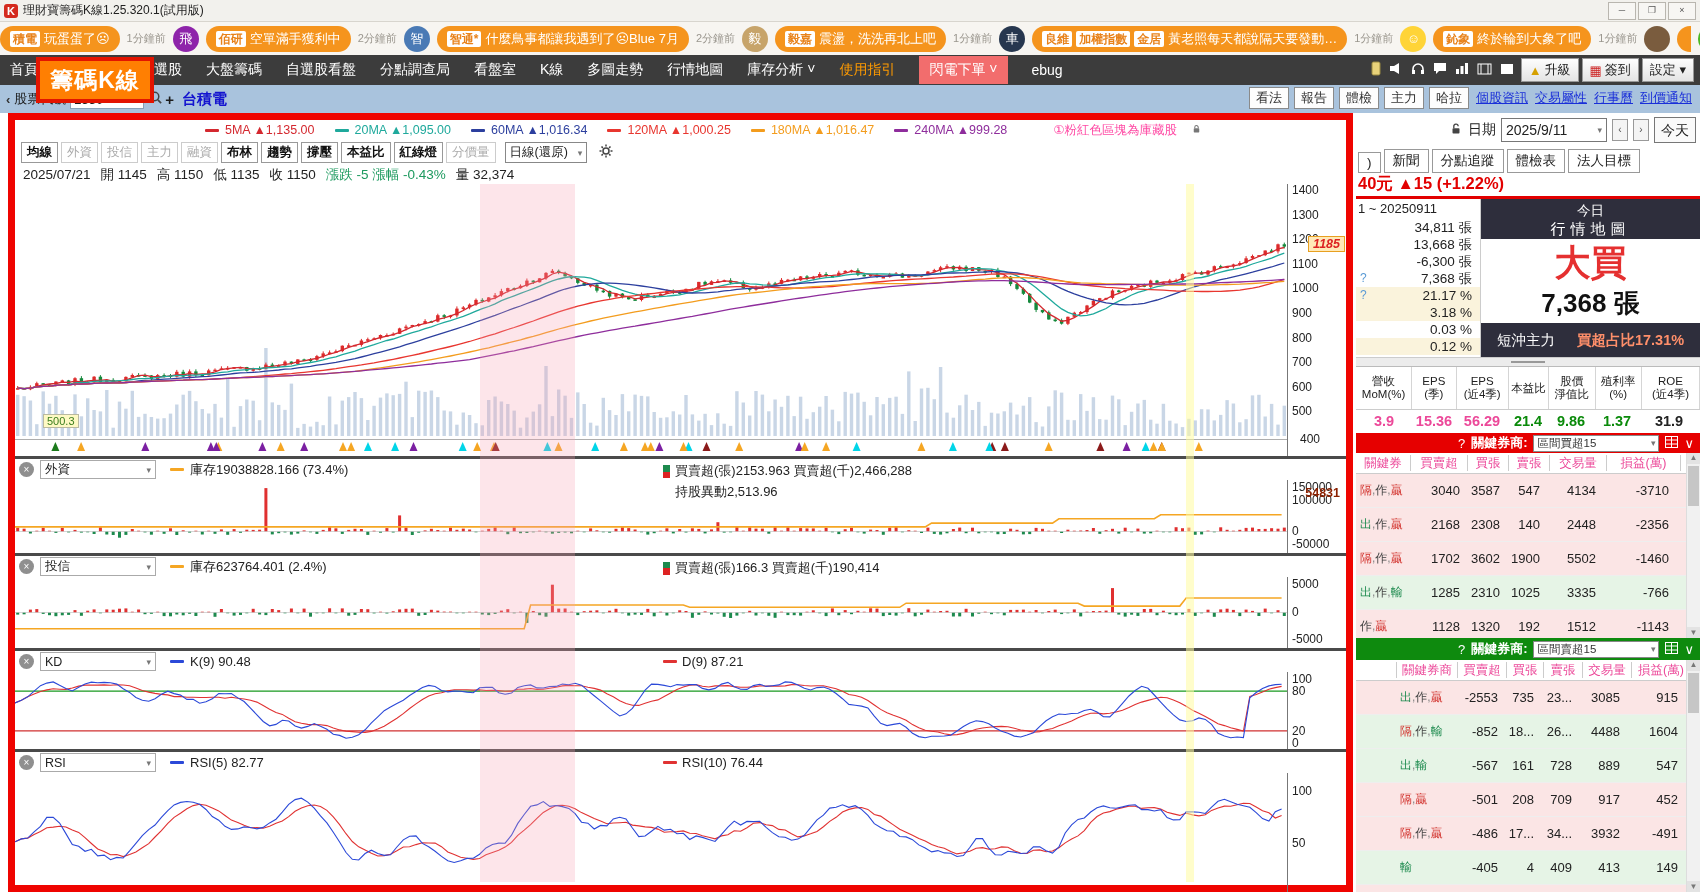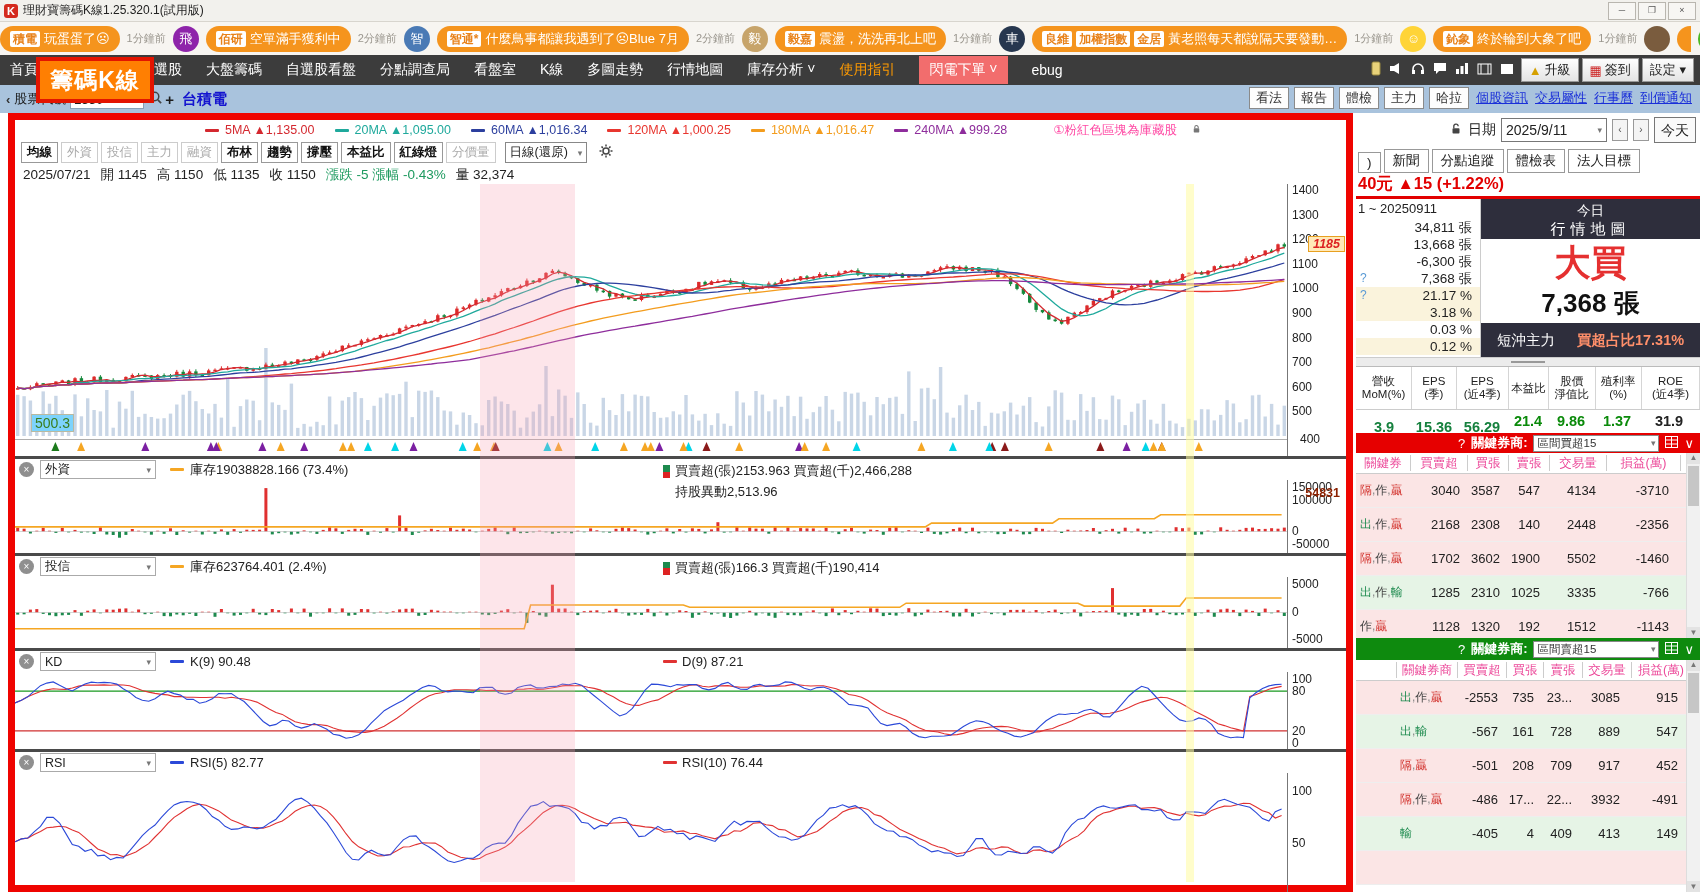--- a/index.html
+++ b/index.html
@@ -53,21 +53,21 @@
   svg.plot{width:100%;height:100%;display:block;}
   .scalecol{position:absolute;right:0;top:0;bottom:0;width:58px;border-left:1px solid #777;font-size:12px;color:#222;}
   .scalecol div{position:absolute;left:4px;}
   .phead{height:21px;display:flex;align-items:center;gap:6px;padding-left:4px;font-size:13px;position:relative;background:transparent;}
   .xcirc{width:15px;height:15px;border-radius:50%;background:#8f8f8f;color:#fff;font-size:10px;line-height:15px;text-align:center;}
   .pdrop{width:106px;height:17px;border:1px solid #aaa;background:#fff;display:flex;align-items:center;justify-content:space-between;padding:0 4px;font-size:12.5px;}
   .pleg2{position:absolute;left:648px;top:3px;display:flex;align-items:center;gap:5px;}
   .pleg3{position:absolute;left:660px;top:24px;font-size:13px;z-index:6;}
   .minibar{display:inline-block;width:7px;height:13px;background:linear-gradient(#1d8a4e 0 50%,#d22 50% 100%);}
   .ptag{position:absolute;right:1px;top:52px;background:#ffe9b8;border:1px solid #e8a020;color:#d22;font-weight:bold;font-size:12.5px;padding:0 4px;z-index:10;font-style:italic;}
-  .vtag{position:absolute;left:16px;top:230px;background:#7dd3fc;border:1px solid #b9b9a0;color:#3a7d1e;font-size:14px;padding:0 3px;z-index:10;}
+  .vtag{position:absolute;left:28px;top:230px;background:#fef9c3;border:1px solid #b9b9a0;color:#3a7d1e;font-size:11px;padding:0 3px;z-index:10;}
   .p1tag{position:absolute;right:6px;top:27px;color:#8b2000;font-weight:bold;font-size:12.5px;z-index:10;}
   .band{position:absolute;left:465px;top:64px;width:95px;height:698px;background:rgba(249,160,176,0.27);z-index:5;pointer-events:none;}
   .ystrip{position:absolute;left:1171px;top:64px;width:8px;height:698px;background:rgba(255,252,160,0.55);z-index:4;pointer-events:none;}
   
   .sidebar{position:absolute;left:1356px;top:113px;width:344px;height:779px;background:#fff;}
   .daterow{height:34px;display:flex;align-items:center;justify-content:flex-end;gap:5px;padding-right:4px;font-size:14px;}
   .datebox{width:96px;height:22px;border:1px solid #777;background:#fff;display:flex;align-items:center;justify-content:space-between;padding:0 4px;font-size:14px;}
   .spin{width:14px;height:20px;border:1px solid #999;background:#f4f4f4;font-size:10px;text-align:center;line-height:20px;color:#555;}
   .todaybtn{height:24px;border:1px solid #777;background:#fafafa;font-size:14px;padding:0 6px;line-height:24px;}
   .tabsrow{height:26px;display:flex;align-items:flex-end;gap:3px;padding-left:2px;}
@@ -87,21 +87,21 @@
   .bigamt{font-size:26px;font-weight:bold;color:#111;text-align:center;height:36px;line-height:32px;}
   .darkfoot{background:#2e2e3c;color:#fff;font-size:14.5px;text-align:center;height:34px;line-height:34px;}
   .darkfoot b{color:#ff8f6a;font-weight:bold;margin-left:22px;}
   .divider{height:8px;background:#ececec;border-bottom:1px solid #bbb;position:relative;}
   .divider:after{content:"";position:absolute;left:50%;top:3px;width:34px;height:2px;background:#999;margin-left:-17px;}
   .fin{height:66px;}
   .finhead{display:flex;height:42px;border-bottom:1px solid #ccc;}
   .finhead div{font-size:11.5px;text-align:center;line-height:13px;display:flex;flex-direction:column;justify-content:center;border-right:1px solid #d5d5d5;}
   .finvals{display:flex;height:24px;}
   .finvals div{font-size:14.5px;font-weight:bold;text-align:center;line-height:22px;}
-  .fv-red{color:#15803d;margin-top:6px;} .fv-green{color:#0a8a0a;} .fv-dark{color:#222;}
+  .fv-red{color:#ec4899;} .fv-green{color:#0a8a0a;} .fv-dark{color:#222;}
   .kbar{height:20px;display:flex;align-items:center;justify-content:flex-end;gap:6px;color:#fff;font-size:13px;padding-right:6px;}
   .kbar.red{background:#e60000;} .kbar.green{background:#0e8a0e;}
   .ksel{width:118px;height:15px;background:#fff;color:#333;font-size:11.5px;display:flex;align-items:center;justify-content:space-between;padding:0 3px;border:1px solid #888;}
   .ktable{position:relative;}
   .krow,.khead{display:flex;align-items:center;}
   .khead{height:20px;font-size:12.5px;color:#ec4899;border-bottom:1px solid #ccc;}
   .khead div{border-right:1px solid #ccc;text-align:center;height:16px;line-height:16px;}
   .krow{height:33px;font-size:13px;border-bottom:1px solid #eee;}
   .krow.p{background:#fbe5e5;} .krow.g{background:#e6f4e6;}
   .krow div{text-align:right;padding-right:6px;box-sizing:border-box;}
@@ -1677,20 +1677,29 @@
           <div style="width: 40px;"></div>
           <div class="tags" style="width: 60px;"><span style="color:#1d8a4e">出</span><span style="color:#888">,</span><span style="color:#444">作</span><span style="color:#888">,</span><span style="color:#d2322d">贏</span></div>
           <div style="width: 48px;">-2553</div>
           <div style="width: 36px;">735</div>
           <div style="width: 38px;">23...</div>
           <div style="width: 48px;">3085</div>
           <div style="width: 58px;">915</div>
         </div>
         <div class="krow g">
           <div style="width: 40px;"></div>
+          <div class="tags" style="width: 60px;"><span style="color:#d2322d">隔</span><span style="color:#888">,</span><span style="color:#444">作</span><span style="color:#888">,</span><span style="color:#1d8a4e">輸</span></div>
+          <div style="width: 48px;">-852</div>
+          <div style="width: 36px;">18...</div>
+          <div style="width: 38px;">26...</div>
+          <div style="width: 48px;">4488</div>
+          <div style="width: 58px;">1604</div>
+        </div>
+        <div class="krow g">
+          <div style="width: 40px;"></div>
           <div class="tags" style="width: 60px;"><span style="color:#1d8a4e">出</span><span style="color:#888">,</span><span style="color:#1d8a4e">輸</span></div>
           <div style="width: 48px;">-567</div>
           <div style="width: 36px;">161</div>
           <div style="width: 38px;">728</div>
           <div style="width: 48px;">889</div>
           <div style="width: 58px;">547</div>
         </div>
         <div class="krow p">
           <div style="width: 40px;"></div>
           <div class="tags" style="width: 60px;"><span style="color:#d2322d">隔</span><span style="color:#888">,</span><span style="color:#d2322d">贏</span></div>
@@ -1698,21 +1707,21 @@
           <div style="width: 36px;">208</div>
           <div style="width: 38px;">709</div>
           <div style="width: 48px;">917</div>
           <div style="width: 58px;">452</div>
         </div>
         <div class="krow p">
           <div style="width: 40px;"></div>
           <div class="tags" style="width: 60px;"><span style="color:#d2322d">隔</span><span style="color:#888">,</span><span style="color:#444">作</span><span style="color:#888">,</span><span style="color:#d2322d">贏</span></div>
           <div style="width: 48px;">-486</div>
           <div style="width: 36px;">17...</div>
-          <div style="width: 38px;">22...</div>
+          <div style="width: 38px;">34...</div>
           <div style="width: 48px;">3932</div>
           <div style="width: 58px;">-491</div>
         </div>
         <div class="krow g">
           <div style="width: 40px;"></div>
           <div class="tags" style="width: 60px;"><span style="color:#1d8a4e">輸</span></div>
           <div style="width: 48px;">-405</div>
           <div style="width: 36px;">4</div>
           <div style="width: 38px;">409</div>
           <div style="width: 48px;">413</div>

